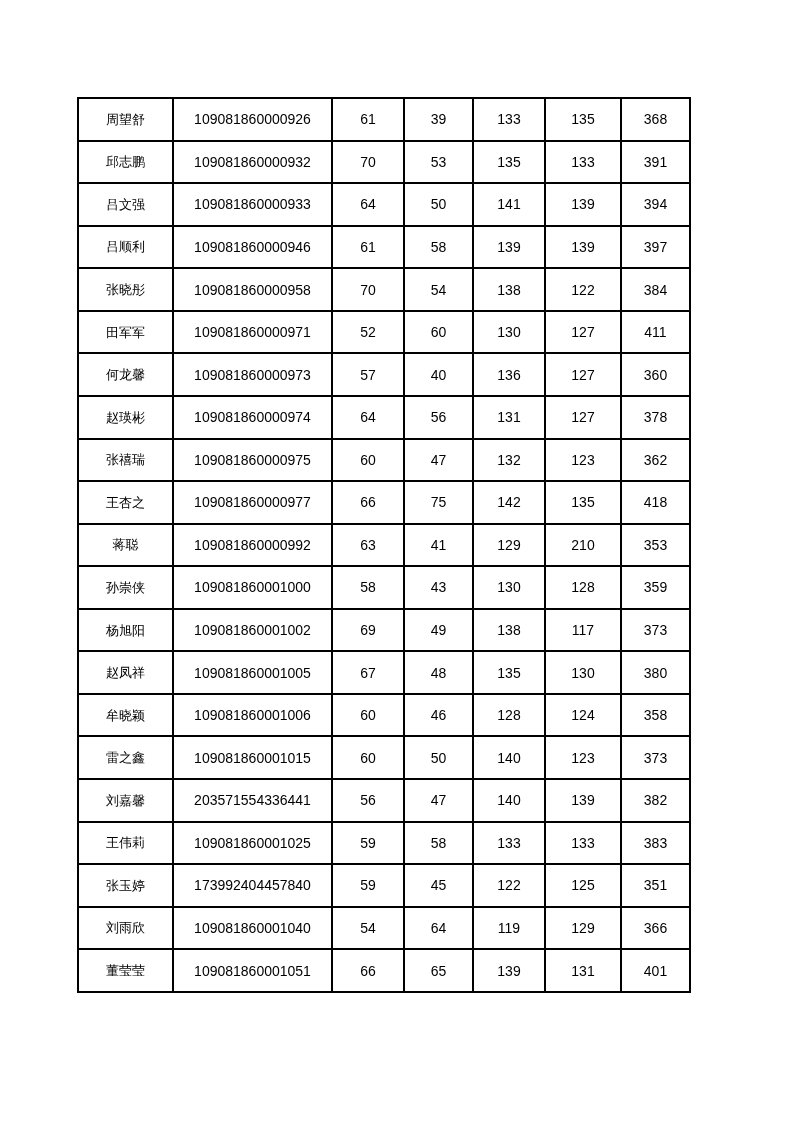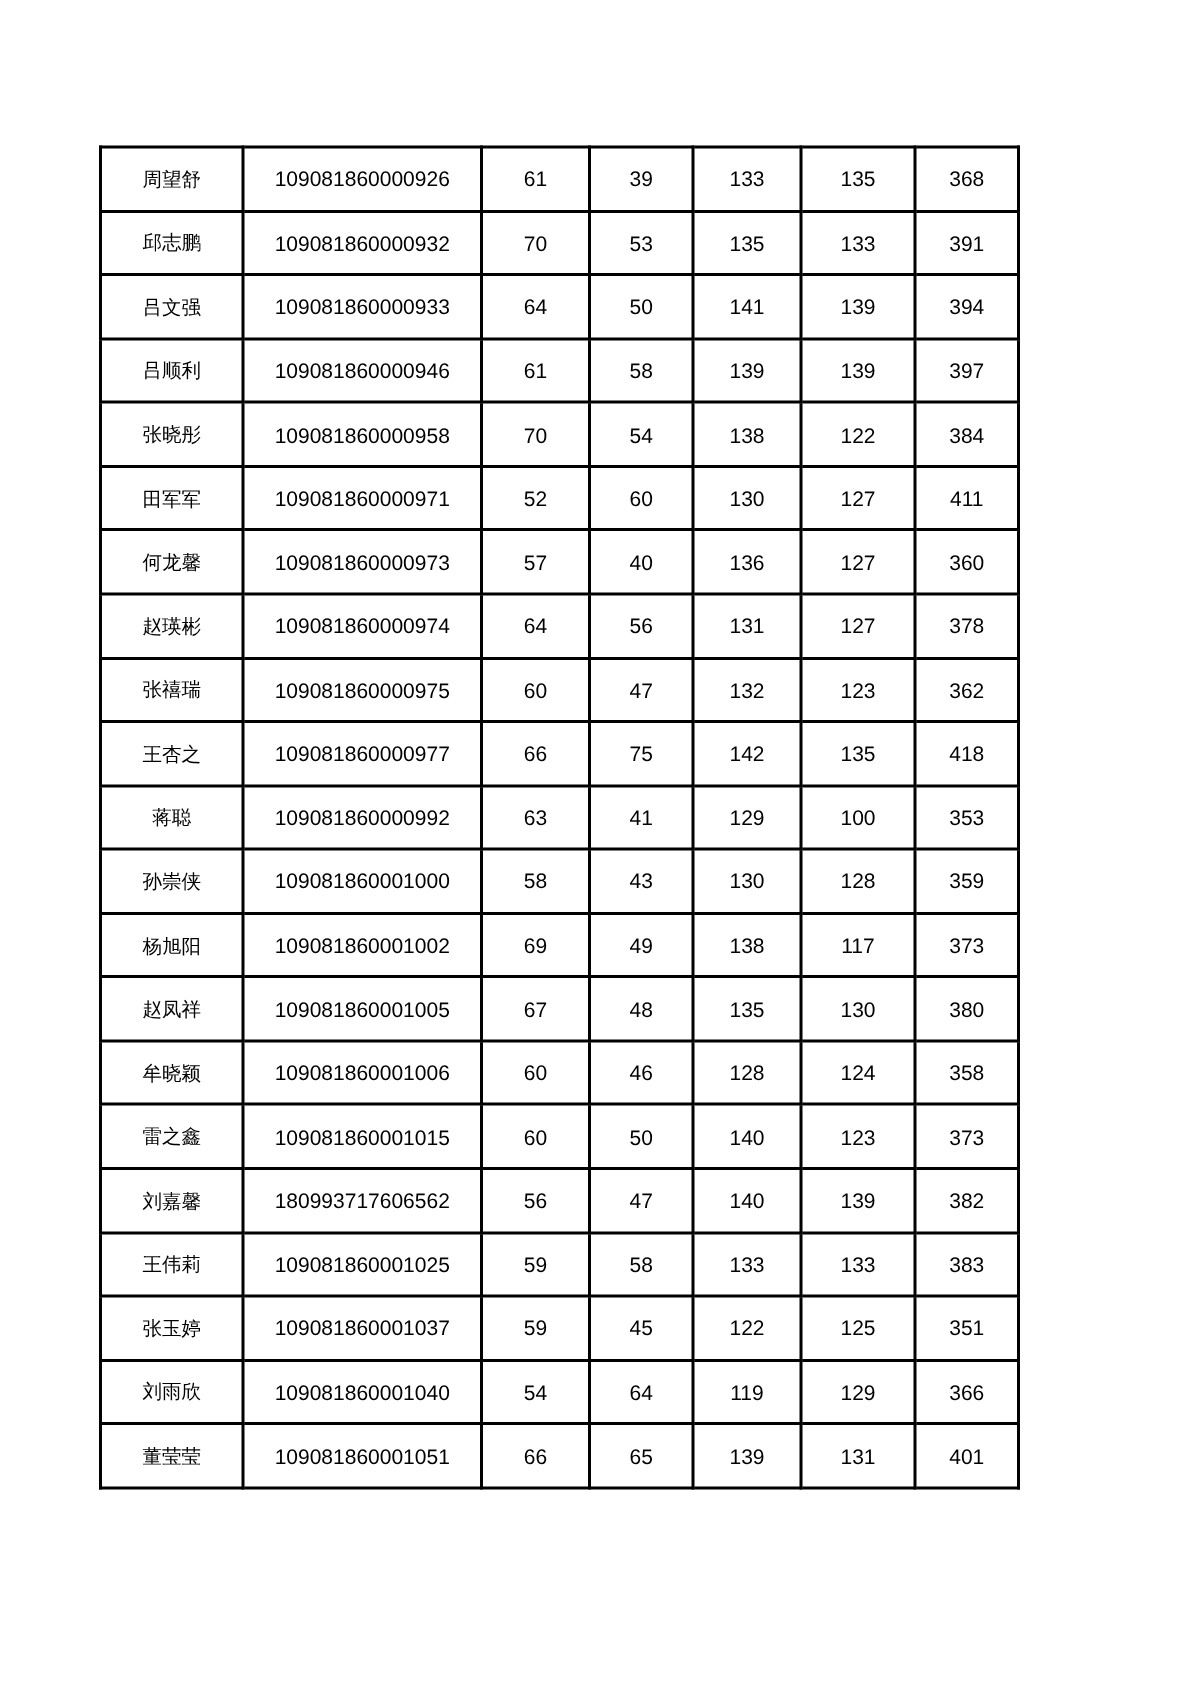--- a/index.html
+++ b/index.html
@@ -11,21 +11,21 @@
     position: relative;
     width: 793px;
     height: 1122px;
     background: #ffffff;
     overflow: hidden;
     font-family: "Liberation Sans", sans-serif;
     color: #000000;
   }
   table.score-table {
     position: absolute;
-    left: 66px;
+    left: 77px;
     top: 97px;
     width: 612px;
     height: 896px;
     border-collapse: collapse;
     table-layout: fixed;
   }
   table.score-table td {
     border: 2px solid #000000;
     text-align: center;
     vertical-align: middle;
@@ -143,21 +143,21 @@
           <td>142</td>
           <td>135</td>
           <td>418</td>
         </tr>
         <tr>
           <td class="name-cell">蒋聪</td>
           <td>109081860000992</td>
           <td>63</td>
           <td>41</td>
           <td>129</td>
-          <td>100</td>
+          <td>210</td>
           <td>353</td>
         </tr>
         <tr>
           <td class="name-cell">孙崇侠</td>
           <td>109081860001000</td>
           <td>58</td>
           <td>43</td>
           <td>130</td>
           <td>128</td>
           <td>359</td>
@@ -193,39 +193,39 @@
           <td class="name-cell">雷之鑫</td>
           <td>109081860001015</td>
           <td>60</td>
           <td>50</td>
           <td>140</td>
           <td>123</td>
           <td>373</td>
         </tr>
         <tr>
           <td class="name-cell">刘嘉馨</td>
-          <td>180993717606562</td>
+          <td>203571554336441</td>
           <td>56</td>
           <td>47</td>
           <td>140</td>
           <td>139</td>
           <td>382</td>
         </tr>
         <tr>
           <td class="name-cell">王伟莉</td>
           <td>109081860001025</td>
           <td>59</td>
           <td>58</td>
           <td>133</td>
           <td>133</td>
           <td>383</td>
         </tr>
         <tr>
           <td class="name-cell">张玉婷</td>
-          <td>109081860001037</td>
+          <td>173992404457840</td>
           <td>59</td>
           <td>45</td>
           <td>122</td>
           <td>125</td>
           <td>351</td>
         </tr>
         <tr>
           <td class="name-cell">刘雨欣</td>
           <td>109081860001040</td>
           <td>54</td>

